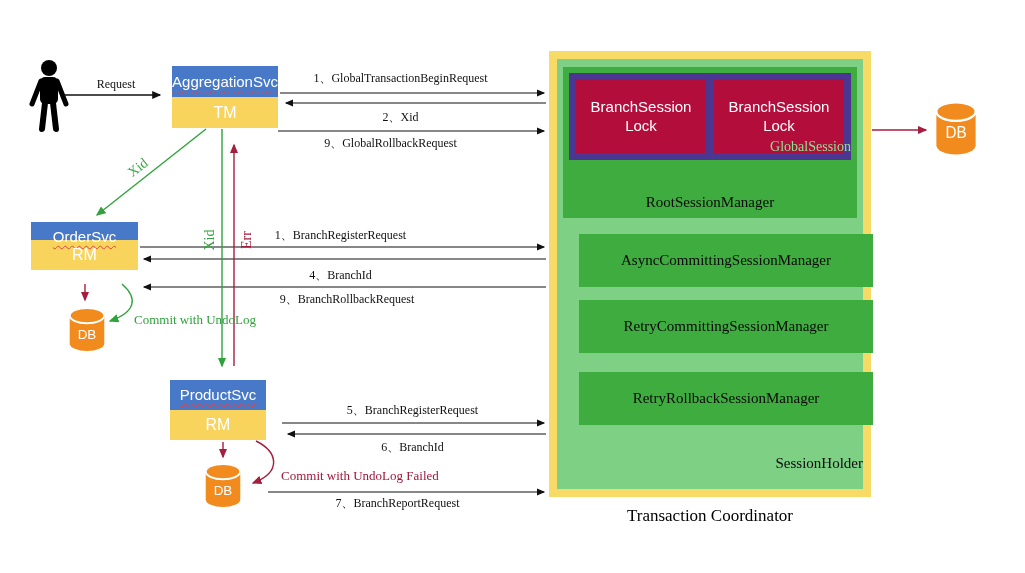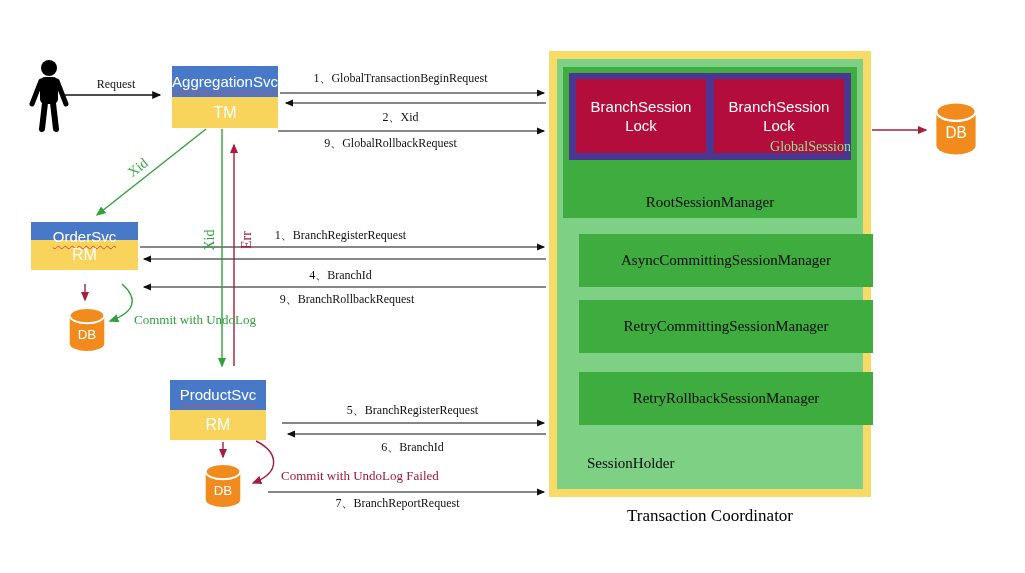--- a/index.html
+++ b/index.html
@@ -39,21 +39,21 @@
     width:130px; height:74px; background:#B30D3C; color:#fff;
     font-family:"Liberation Sans", sans-serif; font-size:15px; line-height:1.3;
     display:flex; align-items:center; justify-content:center; text-align:center;
   }
   .purple-label { position:absolute; left:0; bottom:5px; width:100%; text-align:right; color:#8CE492; font-size:14px; }
   .root-label { position:absolute; left:0; bottom:7px; width:100%; text-align:center; color:#0a0a0a; font-size:15px; }
   .mgr {
     position:absolute; left:6px; width:294px; height:53px; background:#3FAC3F;
     display:flex; align-items:center; justify-content:center; font-size:15px; color:#0a0a0a;margin-left:16px;
   }
-  .holder-label { position:absolute; left:0; top:396px; width:100%; text-align:left; font-size:15px; color:#0a0a0a;margin-left:30px; }
+  .holder-label { position:absolute; left:0; top:396px; width:100%; text-align:right; font-size:15px; color:#0a0a0a; }
   .tc-caption { position:absolute; left:549px; top:506px; width:322px; text-align:center; font-size:17px; color:#000; z-index:3; }
 
   
   .icon { position:absolute; z-index:1; }
   .db-text { font-family:"Liberation Sans", sans-serif; font-size:14px; fill:#fff; }
 </style>
 </head>
 <body>
 
 <div class="canvas">

